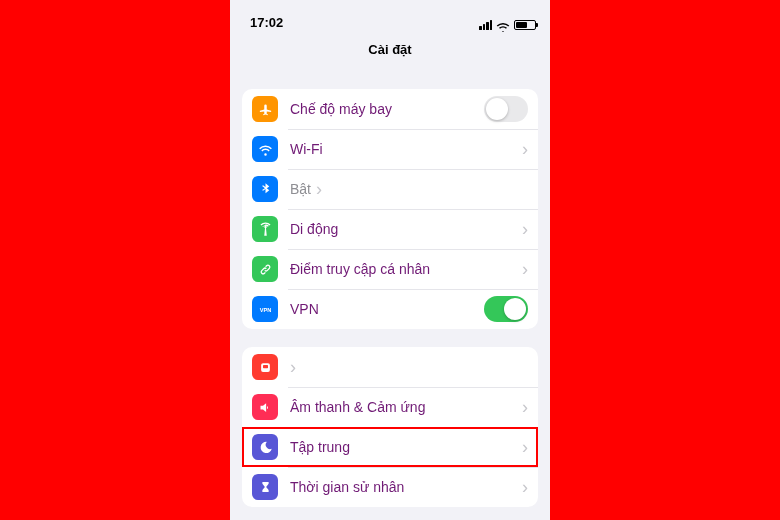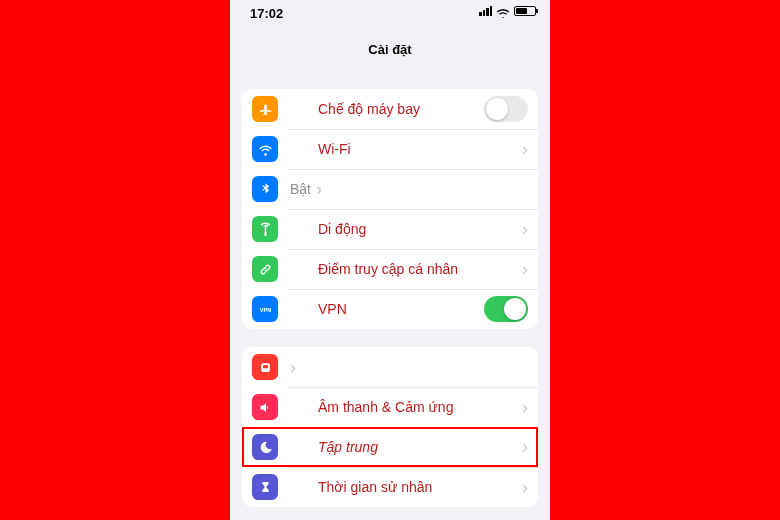--- a/index.html
+++ b/index.html
@@ -16,21 +16,21 @@
     width: 320px;
     height: 520px;
     background: #f2f2f7;
     display: flex;
     flex-direction: column;
     position: relative;
   }
   .status-bar {
     height: 24px;
     display: flex;
-    align-items: flex-start;
+    align-items: flex-end;
     justify-content: space-between;
     padding: 0 14px 0 20px;
     font-size: 13px;
     font-weight: 600;
     color: #000;
     margin-top: 6px;
   }
   .status-right { display: flex; align-items: center; gap: 4px; }
   .signal { display:flex; align-items:flex-end; gap:1px; }
   .signal span { width:2.5px; background:#000; display:inline-block; border-radius:0.5px; }
@@ -71,21 +71,21 @@
     background:#e5e5ea;
   }
   .icon {
     width: 26px; height: 26px;
     border-radius: 6px;
     display:flex; align-items:center; justify-content:center;
     flex-shrink:0;
     margin-right: 12px;
   }
   .icon svg { width:15px; height:15px; }
-  .label { flex:1; font-size: 14px; color:#b91c1c;margin-left:28px; }
+  .label { flex:1; font-size: 14px; color:#701a75; }
   .detail { font-size: 14px; color:#8e8e93; margin-right:5px; }
   .chevron { color:#c7c7cc; font-size:18px; font-weight:300; flex-shrink:0; }
   .toggle {
     width: 44px; height: 26px; border-radius: 13px;
     background:#e9e9eb; position:relative; flex-shrink:0;
   }
   .toggle .knob {
     position:absolute; width:22px; height:22px; background:#fff;
     border-radius:50%; top:2px; left:2px;
     box-shadow: 0 1px 3px rgba(0,0,0,0.25);
@@ -198,21 +198,21 @@
         </div>
         <div class="row">
           <div class="icon" style="background: rgb(255, 45, 85);">
             <svg viewBox="0 0 24 24">
               <path fill="#fff" d="M4 9v6h4l5 4V5L8 9H4zm12 3a3 3 0 00-1.5-2.6v5.2A3 3 0 0016 12z"></path>
             </svg>
           </div>
           <span class="label">Âm thanh &amp; Cảm ứng</span>
           <span class="chevron">›</span>
         </div>
-        <div class="row" style="position: relative; font-style: italic;">
+        <div class="row" style="position: relative;">
           <div class="icon" style="background: rgb(88, 86, 214);">
             <svg viewBox="0 0 24 24">
               <path fill="#fff" d="M14 3a9 9 0 108 11 7 7 0 01-8-11z"></path>
             </svg>
           </div>
           <span class="label">Tập trung</span>
           <span class="chevron">›</span>
           <div class="highlight-frame" style="inset: 0px;"></div>
         </div>
         <div class="row">

